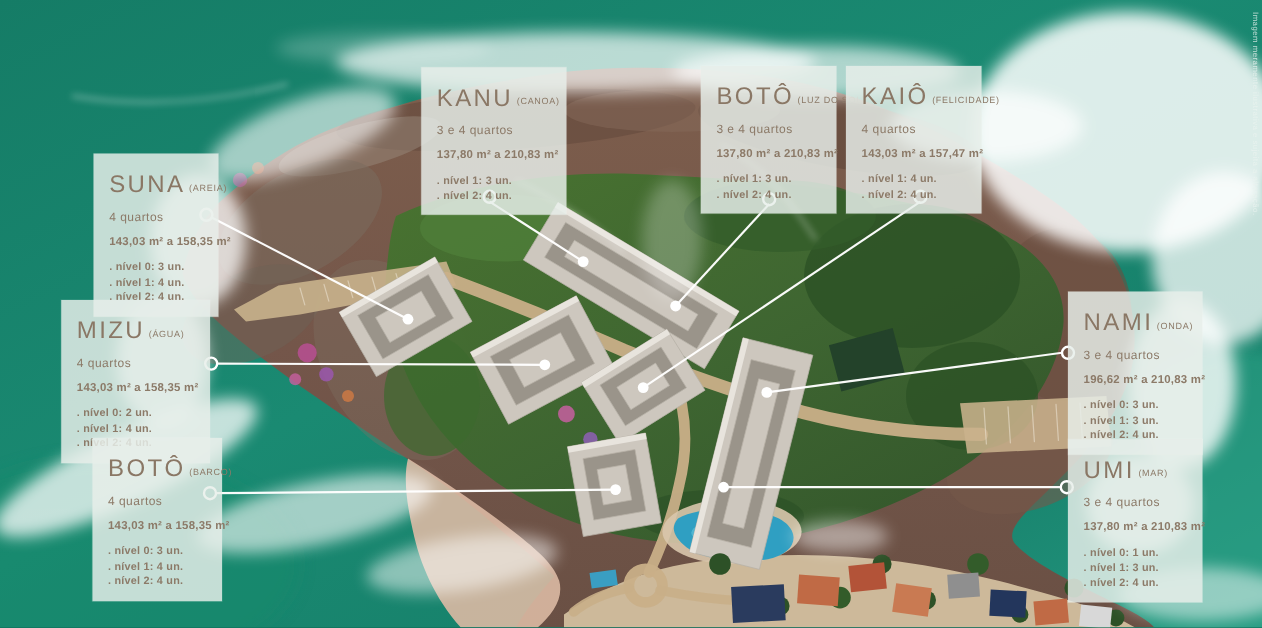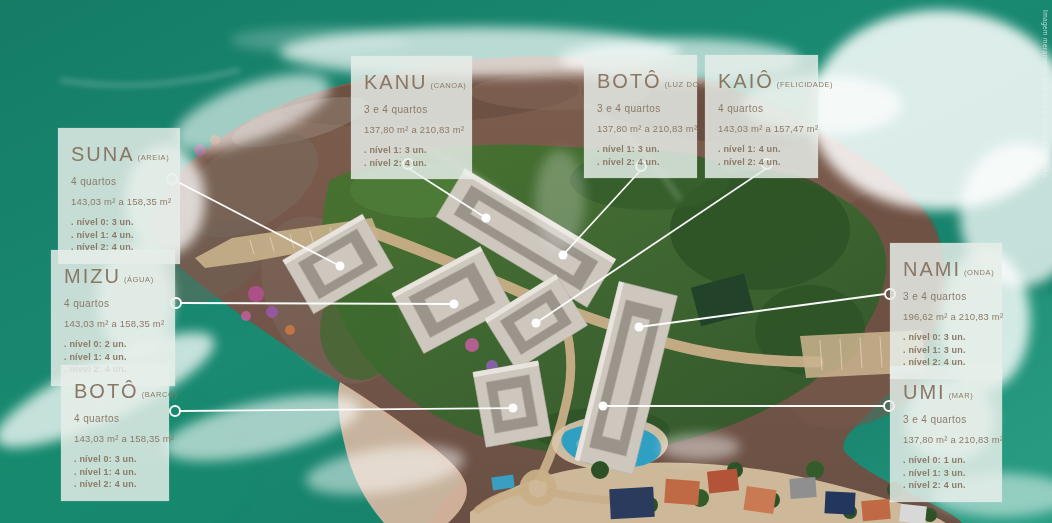--- a/index.html
+++ b/index.html
@@ -14,21 +14,21 @@
     background:rgba(231,238,233,0.84);
     color:#8c7a68;
     padding:15px 4px 10px 13px;
     box-sizing:border-box;
     box-shadow:0 0 0 0.5px rgba(255,255,255,0.15);
   }
   .card-title{white-space:nowrap;margin-bottom:10px;}
   .card-title .t{font-size:20px;letter-spacing:2px;color:#8a7765;}
   .card-title .s{font-size:7.5px;letter-spacing:0.6px;margin-left:3px;position:relative;top:-1px;}
   .card-rooms{font-size:10px;letter-spacing:0.4px;margin-bottom:9px;}
-  .card-area{font-size:9.5px;letter-spacing:0.2px;margin-bottom:9px;white-space:nowrap;}
+  .card-area{font-size:9.5px;letter-spacing:0.2px;margin-bottom:9px;white-space:nowrap;font-weight:bold;}
   .card-levels{font-size:9px;line-height:12.5px;letter-spacing:0.2px;font-weight:bold;}
   .disclaimer{
     position:absolute;right:3px;top:10px;
     writing-mode:vertical-rl;
     font-size:6.5px;letter-spacing:0.4px;
     color:rgba(235,243,239,0.78);
   }
 </style>
 </head>
 <body>
@@ -288,21 +288,21 @@
       <circle cx="454" cy="304" r="4.5"></circle>
       <circle cx="513" cy="408" r="4.5"></circle>
       <circle cx="486" cy="218" r="4.5"></circle>
       <circle cx="563" cy="255" r="4.5"></circle>
       <circle cx="536" cy="323" r="4.5"></circle>
       <circle cx="639" cy="327" r="4.5"></circle>
       <circle cx="603" cy="406" r="4.5"></circle>
     </g>
   </svg>
 
-  <div class="card" style="left:58px;top:128px;width:122px;min-height:102px">
+  <div class="card" style="left:78px;top:128px;width:104px;min-height:102px">
     <div class="card-title"><span class="t">SUNA</span><span class="s">(AREIA)</span></div>
     <div class="card-rooms">4 quartos</div>
     <div class="card-area">143,03 m² a 158,35 m²</div>
     <div class="card-levels">
       <div>. nível 0: 3 un.</div>
       <div>. nível 1: 4 un.</div>
       <div>. nível 2: 4 un.</div>
     </div>
   </div>
 
@@ -310,21 +310,21 @@
     <div class="card-title"><span class="t">MIZU</span><span class="s">(ÁGUA)</span></div>
     <div class="card-rooms">4 quartos</div>
     <div class="card-area">143,03 m² a 158,35 m²</div>
     <div class="card-levels">
       <div>. nível 0: 2 un.</div>
       <div>. nível 1: 4 un.</div>
       <div>. nível 2: 4 un.</div>
     </div>
   </div>
 
-  <div class="card" style="left:61px;top:365px;width:108px;min-height:94px">
+  <div class="card" style="left:77px;top:365px;width:108px;min-height:94px">
     <div class="card-title"><span class="t">BOTÔ</span><span class="s">(BARCO)</span></div>
     <div class="card-rooms">4 quartos</div>
     <div class="card-area">143,03 m² a 158,35 m²</div>
     <div class="card-levels">
       <div>. nível 0: 3 un.</div>
       <div>. nível 1: 4 un.</div>
       <div>. nível 2: 4 un.</div>
     </div>
   </div>
 

